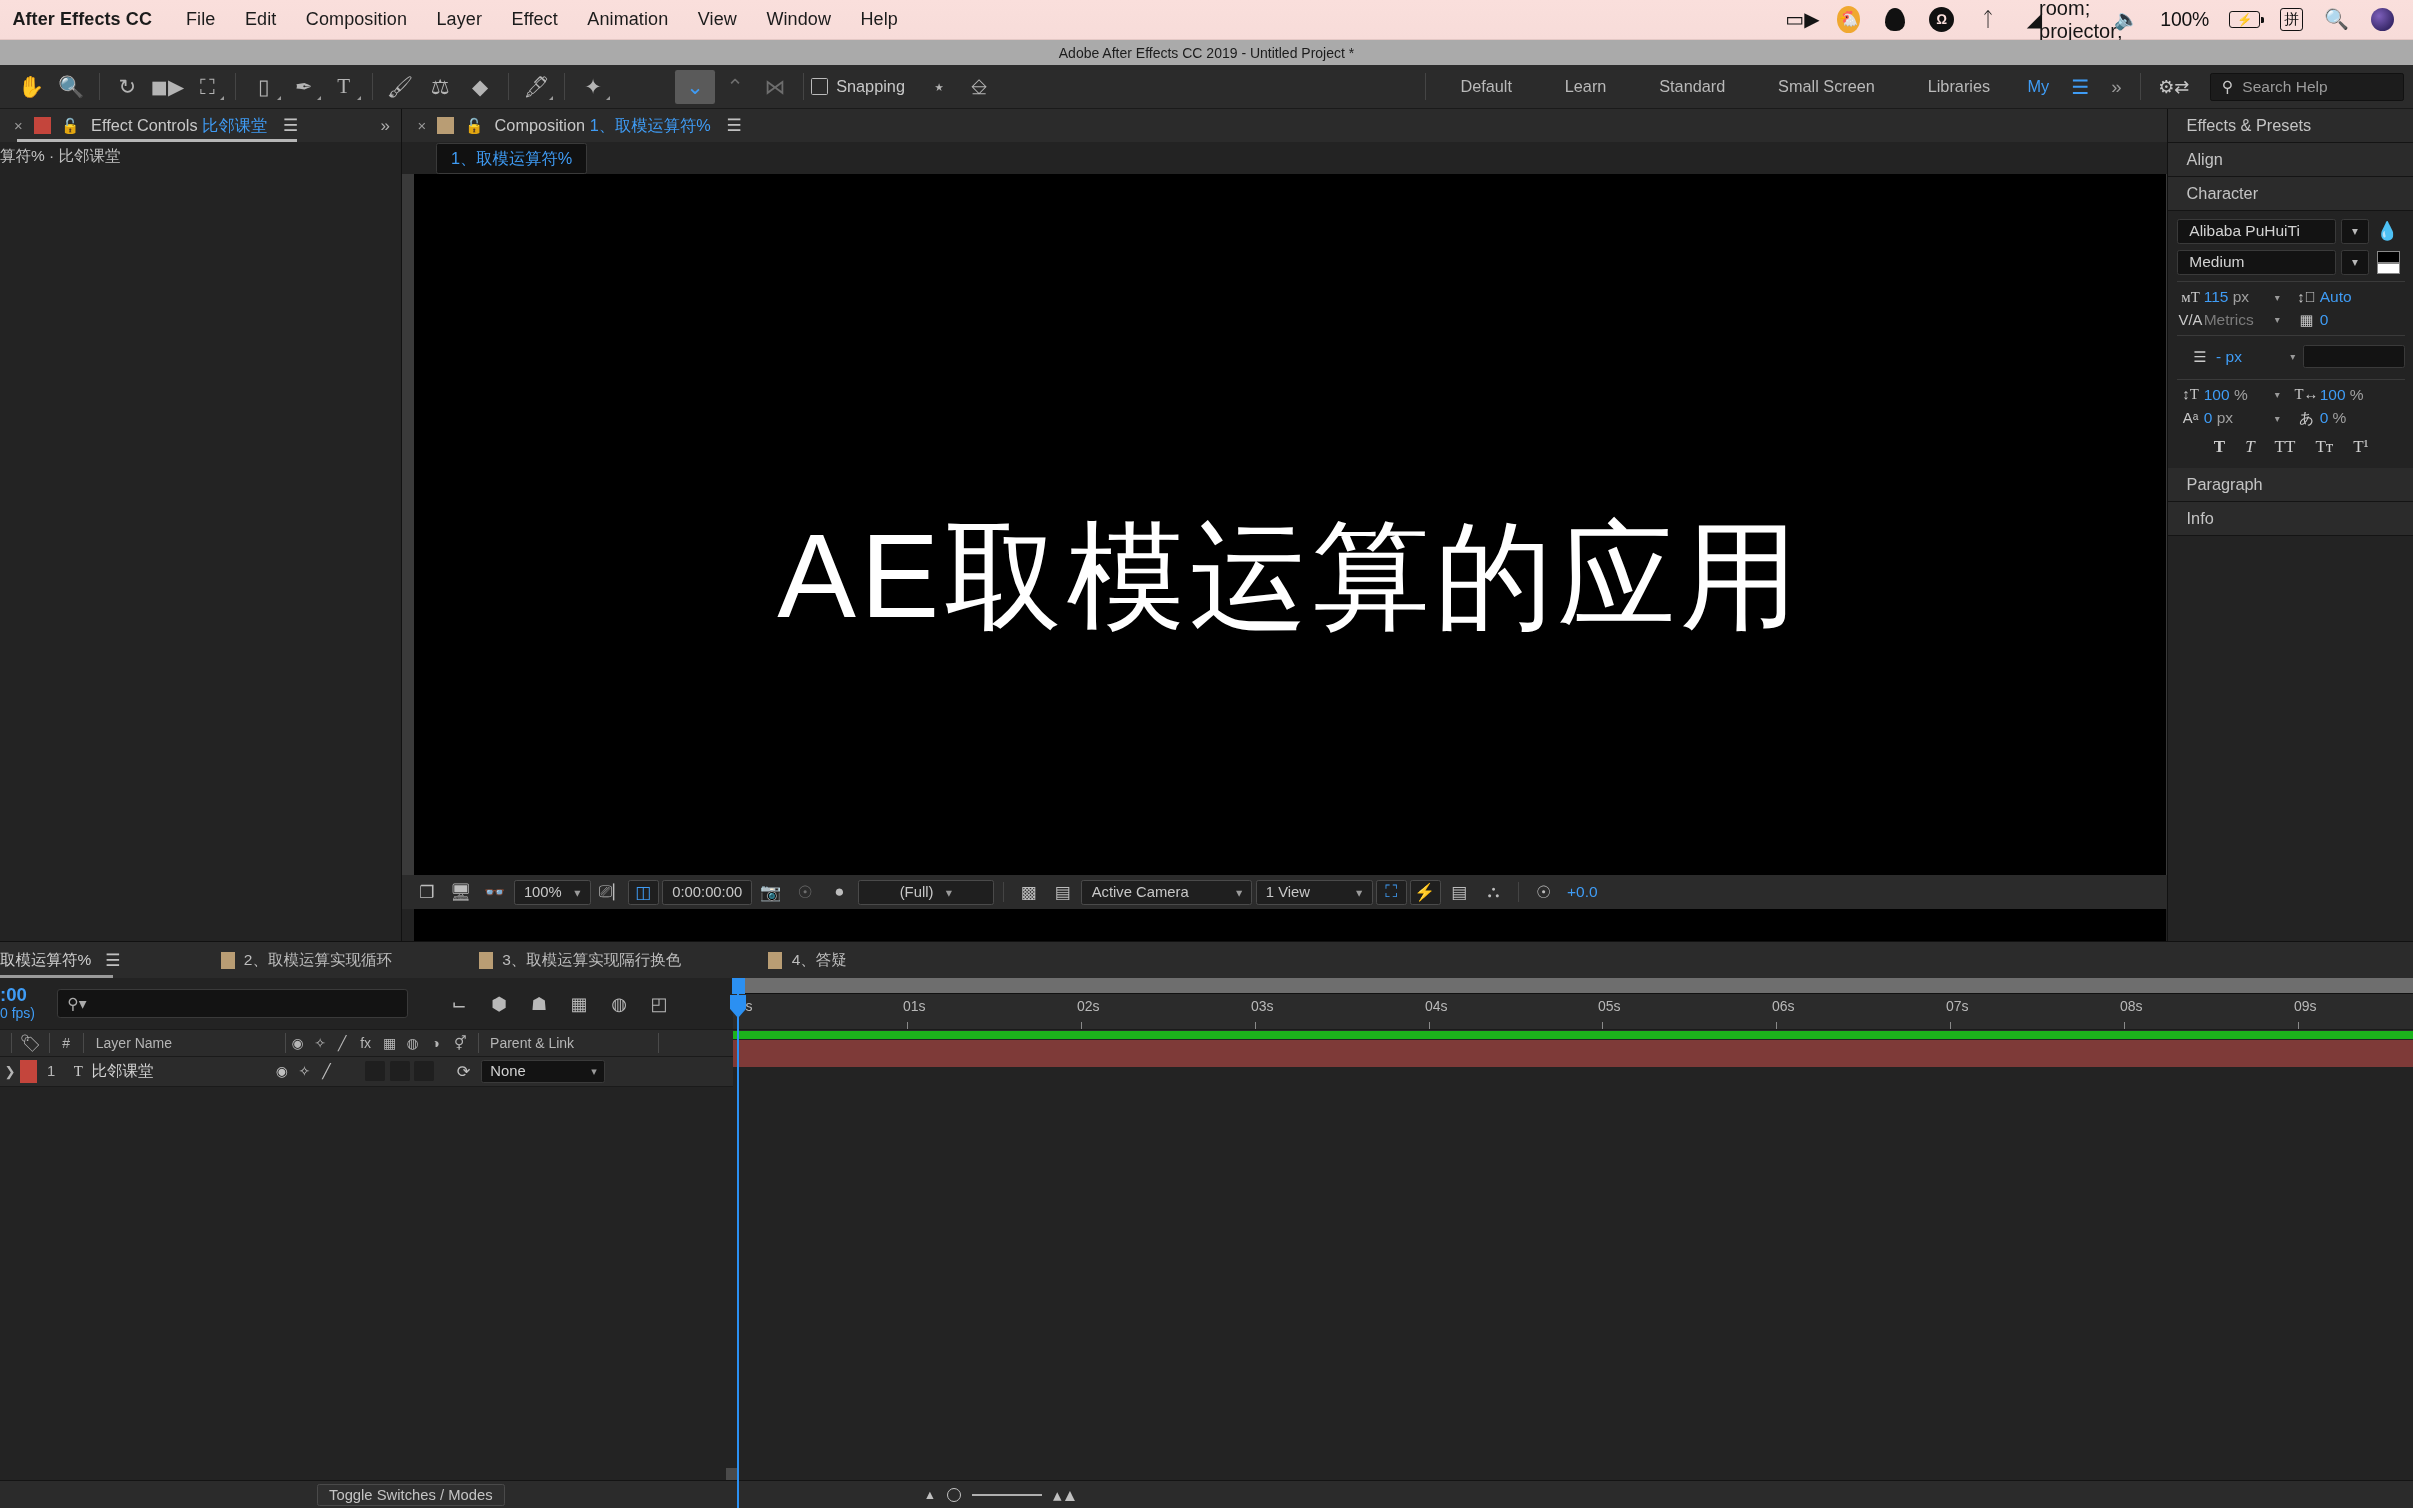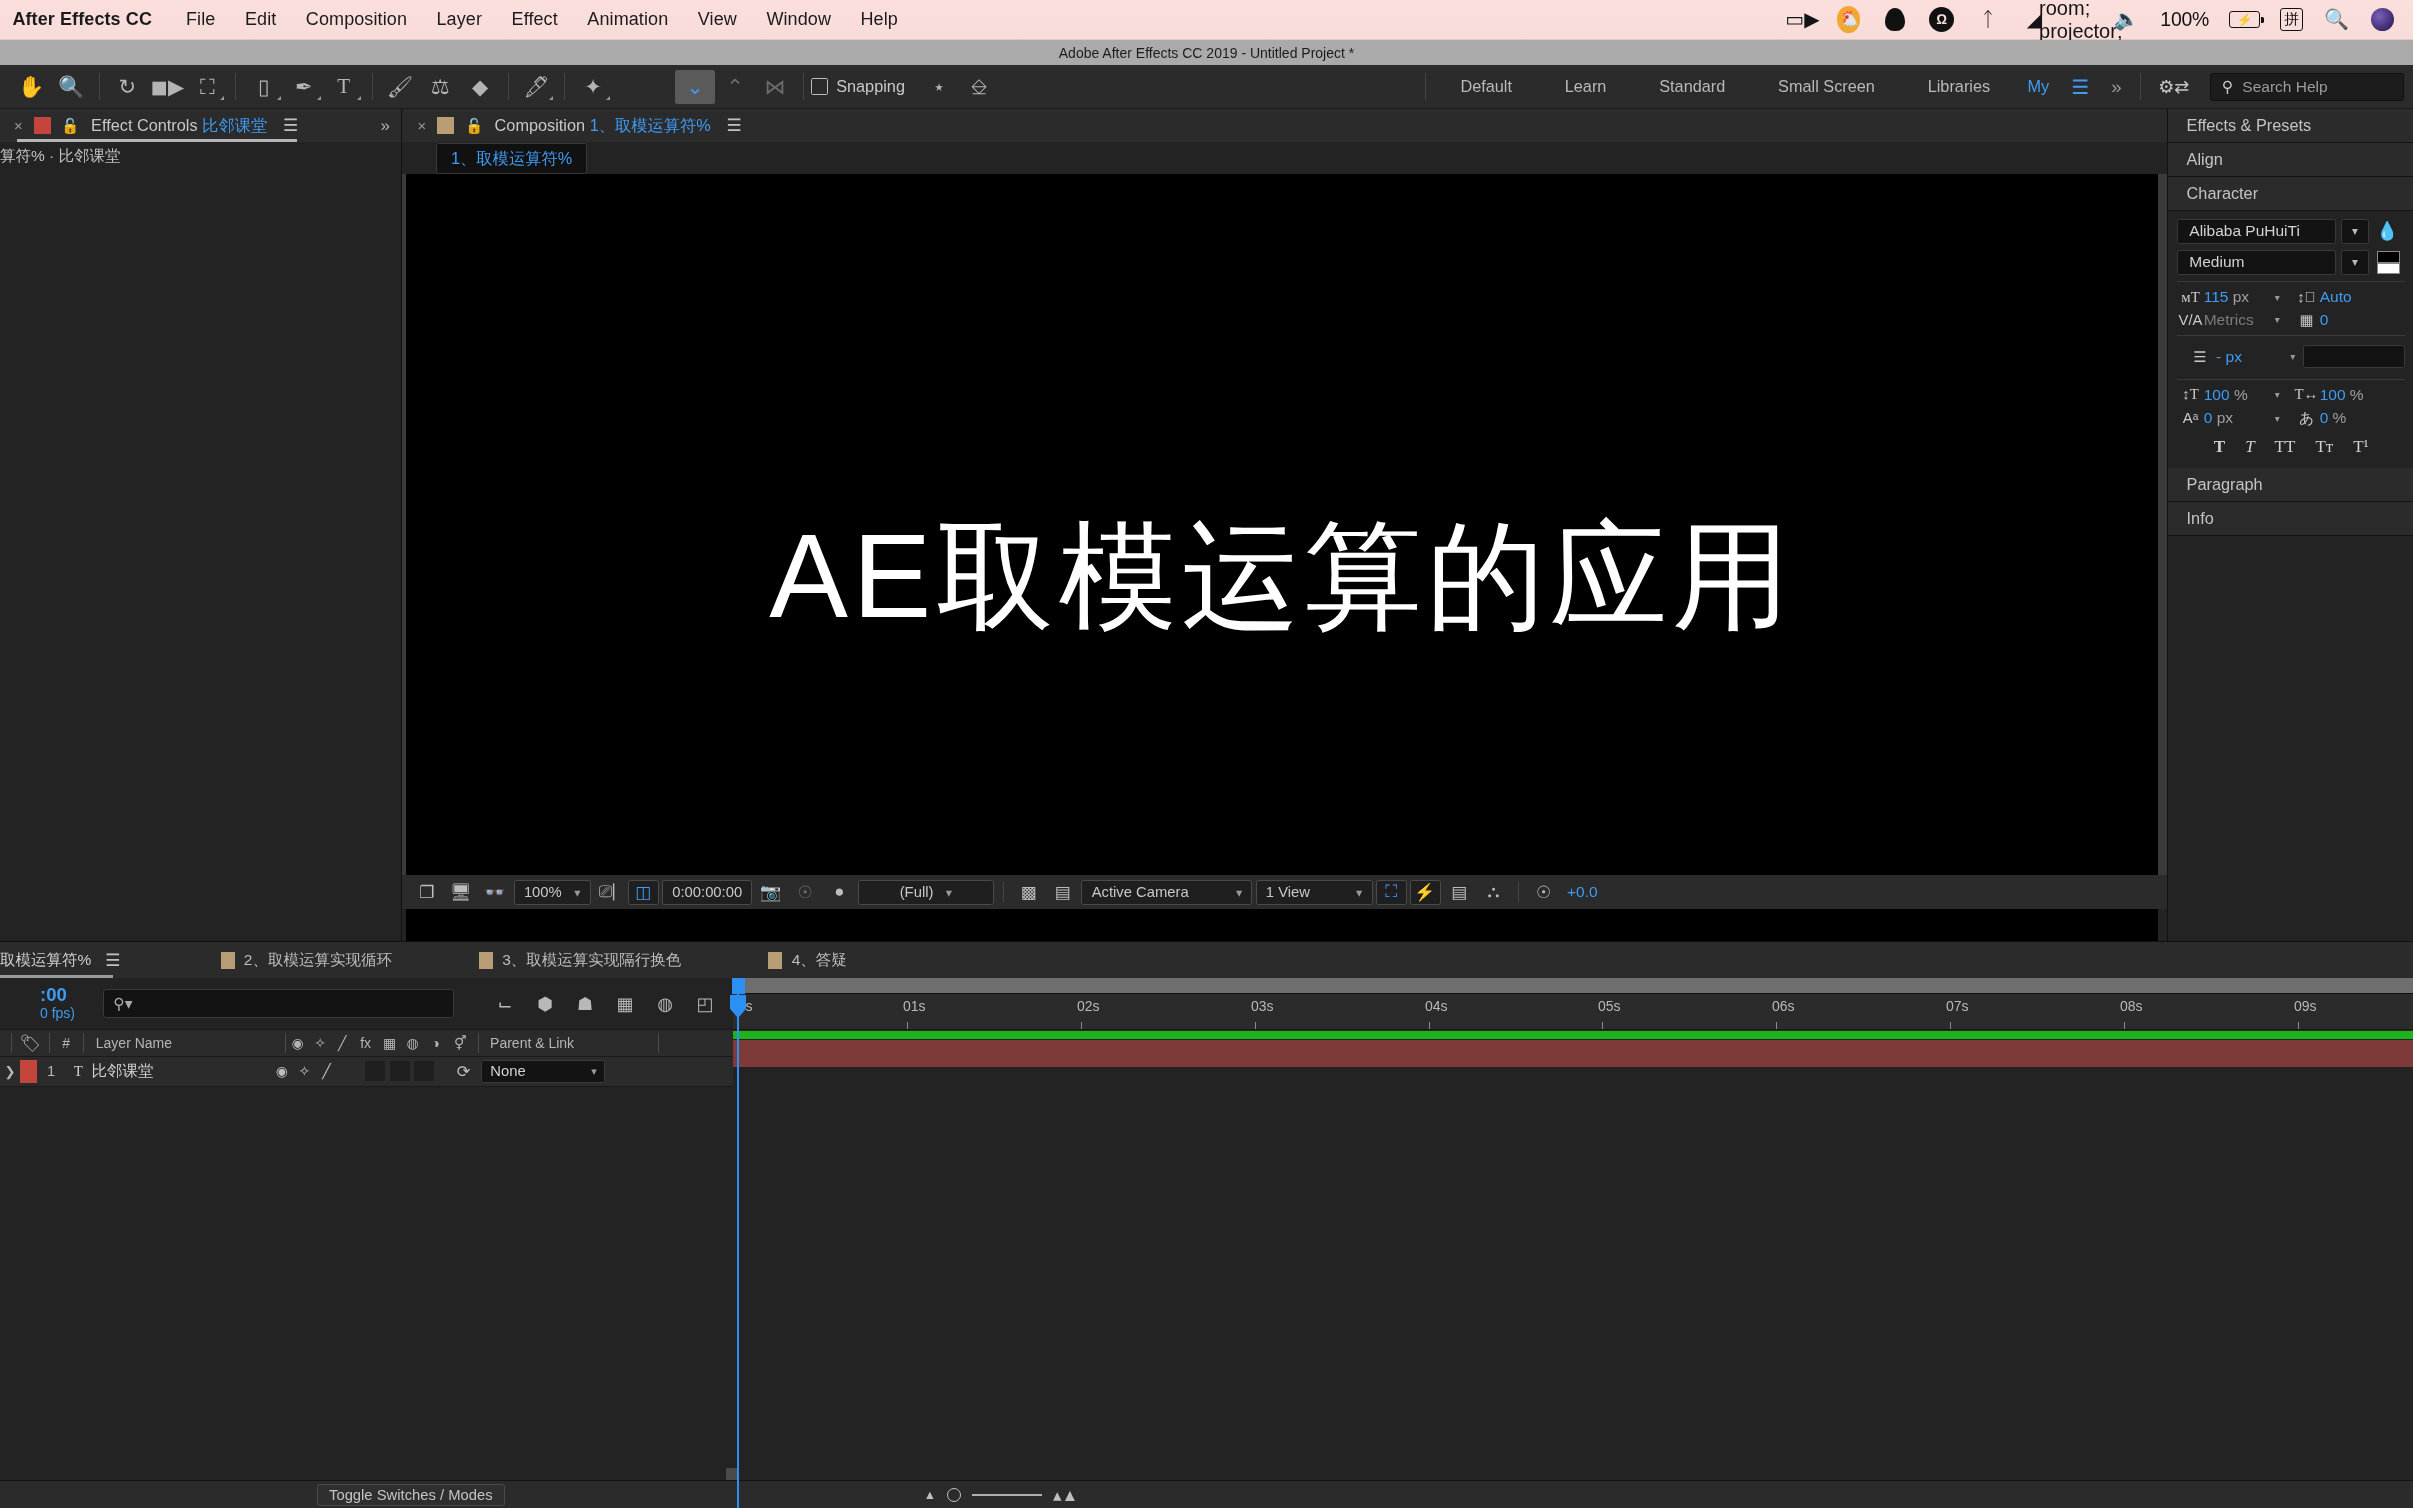--- a/index.html
+++ b/index.html
@@ -142,21 +142,21 @@
   .comp-subtabs { height: 33px; background: #232323; display:flex; align-items:center; padding-left: 34px; }
   .comp-subtab {
     background: #111; border: 0.8px solid #3a3a3a; border-radius: 2.3px;
     padding: 3.9px 14px; font-size: 16.3px; color: #3f9cf5; white-space: nowrap;
   }
   .viewer {
     position: absolute; left: 0; top: 65px; width: 1765px; height: 701px;
     background: #3a3a3a; display: flex; align-items: center; justify-content: center;
   }
   .canvas {
-    position: absolute; left: 4px; top: 0; width: 1752px; height: 808px;
+    position: absolute; left: 12px; top: 0; width: 1752px; height: 808px;
     background: #000; display:flex; align-items:center; justify-content:center;
   }
   .comp-text {
     font-size: 118px; color: #fff; letter-spacing: 4.7px;
     font-family: "Liberation Sans", "DejaVu Sans", sans-serif; white-space: nowrap;
   }
   .viewer-toolbar {
     position: absolute; left: 0; top: 766px; width: 1765px; height: 34px;
     background: #2b2b2b; display: flex; align-items: center; padding-left: 9.3px; gap: 3.1px;
   }
@@ -219,21 +219,21 @@
     background: #232323; border-top: 1.6px solid #111;
   }
   .tl-tabrow { height: 36px; background: #2b2b2b; display:flex; align-items:flex-start; gap: 12px; position: relative; }
   .tl-tab { display:flex; align-items:center; gap: 9.3px; padding: 0 20px; height: 36px; }
   .tl-tab .lbl { font-size: 15.5px; color: #bdbdbd; white-space: nowrap; }
   .tl-tab.active .lbl { color: #cfcfcf; }
   .tl-tab-underline { position:absolute; left:0; bottom:0; width: 113px; height: 3.1px; background:#9a9a9a;}
   .tl-tab .sw { width: 14px; height: 17px; background: #b99d74; }
 
   .tl-controls { height: 51px; background: #232323; display:flex; align-items:center; padding-left: 0px; }
-  .tc-time { display:flex; flex-direction:column; line-height: 1.12; padding-right: 28px; margin-left: 40px; }
+  .tc-time { display:flex; flex-direction:column; line-height: 1.12; padding-right: 22px; }
   .tc-time .tt { font-size: 18.6px; color: #3f9cf5; font-weight: bold; }
   .tc-time .tf { font-size: 14px; color: #3f9cf5; }
   .tl-search {
     background: #131313; border: 0.8px solid #3a3a3a; border-radius: 3.1px;
     width: 351px; height: 29.5px; display:flex; align-items:center; padding: 0 9.3px; gap: 7.8px;
   }
   .tl-search .mag { font-size: 15.5px; color: #aaa; }
   .tl-ic { font-size: 18px; color: #b8b8b8; width: 40px; height: 29.5px; display:flex; align-items:center; justify-content:center;}
 
   .tl-headerrow {

